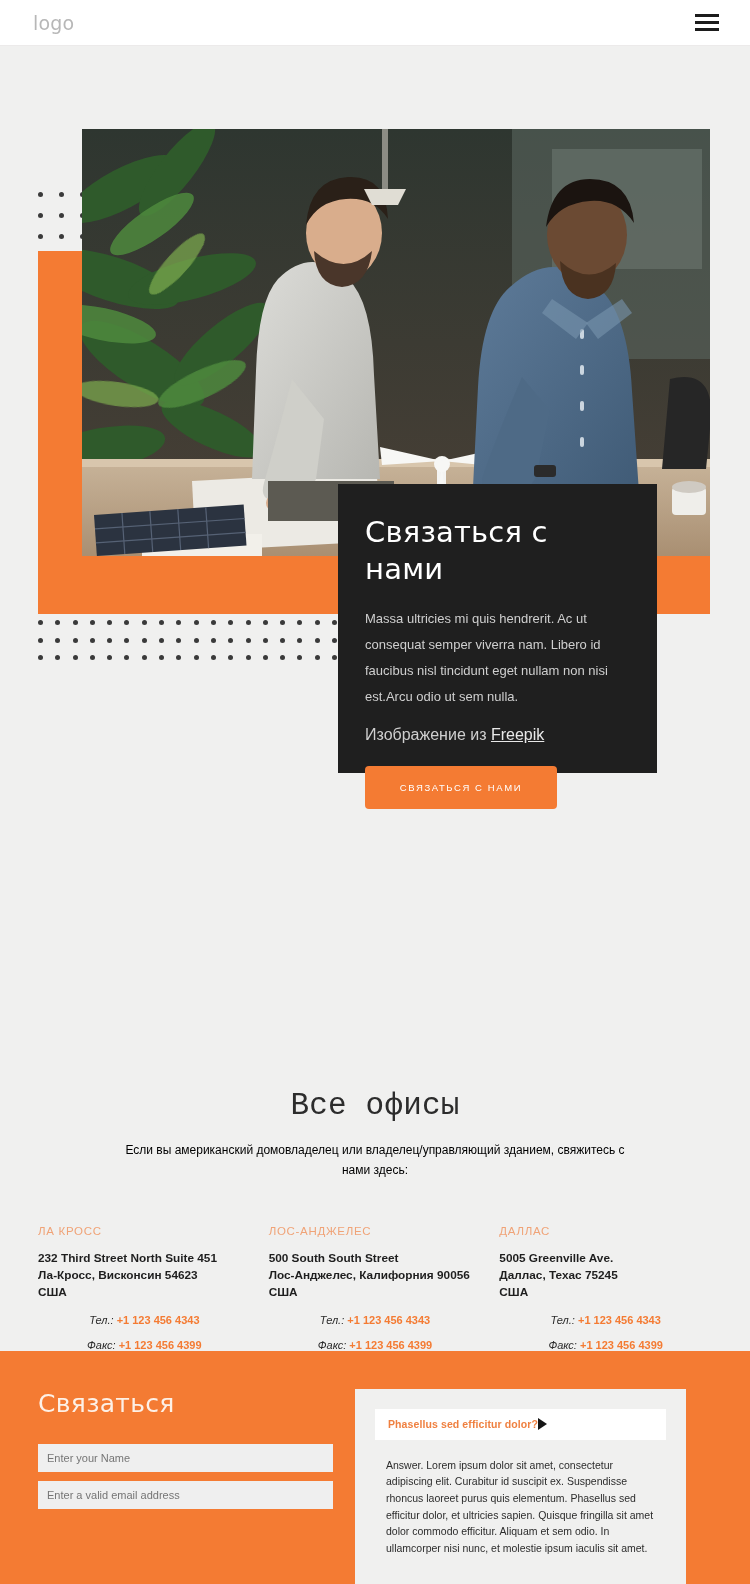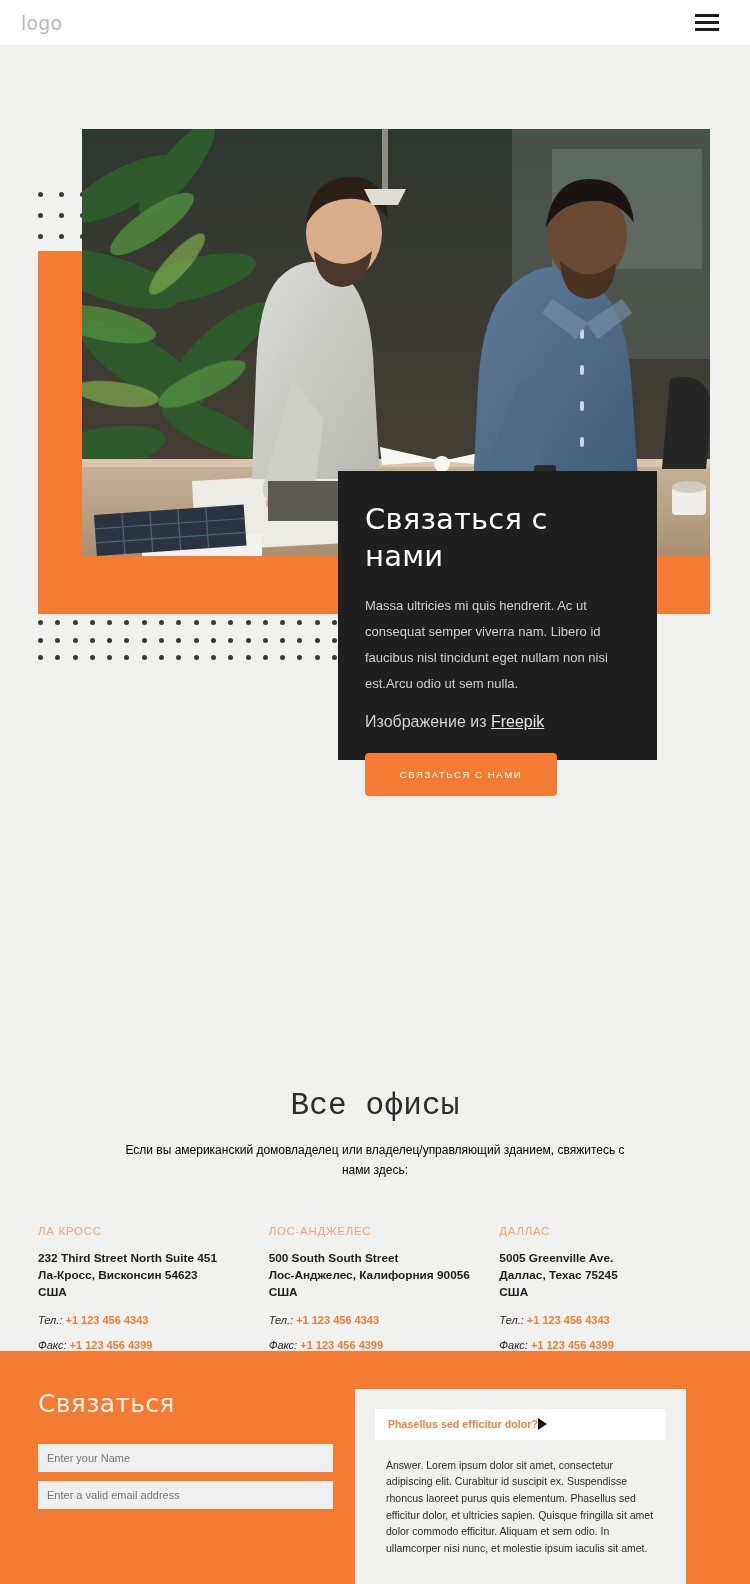--- a/index.html
+++ b/index.html
@@ -12,21 +12,21 @@
   .page { position: relative; width: 750px; min-height: 1584px; overflow: hidden; }
 
   
   .header {
     position: relative;
     height: 46px;
     background: #ffffff;
     display: flex;
     align-items: center;
     justify-content: space-between;
-    padding: 0 29px 0 21px;
+    padding: 0 29px 0 33px;
     border-bottom: 1px solid #eceaea;
   }
   .logo {
     font-size: 19px;
     color: #b7b7b7;
     font-weight: 400;
     letter-spacing: 0.2px;
     font-family: "DejaVu Sans", sans-serif;
   }
   .burger { width: 26px; height: 20px; display: flex; flex-direction: column; justify-content: center; gap: 4px; cursor: pointer; }
@@ -56,21 +56,21 @@
 
   .hero-photo {
     position: absolute; left: 82px; top: 83px;
     width: 628px; height: 427px;
     overflow: hidden;
     background: #4c5a4a;
   }
   .hero-photo svg { display: block; width: 628px; height: 427px; }
 
   .contact-card {
-    position: absolute; left: 338px; top: 425px;
+    position: absolute; left: 338px; top: 438px;
     width: 319px; height: 289px;
     background: #1f1f1f;
     padding: 30px 27px 0 27px;
     color: #ffffff;
   }
   .contact-card h2 {
     font-size: 29px;
     font-weight: 400;
     line-height: 1.28;
     letter-spacing: 0.2px;
@@ -106,21 +106,21 @@
   }
   .office-grid {
     display: grid; grid-template-columns: repeat(3, 1fr);
     gap: 0 18px; margin-top: 44px; 
   }
   .office h3 {
     font-size: 11.5px; font-weight: 400; color: #f0a377;
     letter-spacing: 0.7px; margin-bottom: 13px;
   }
   .office .addr { font-size: 11.8px; color: #1e1e1e; line-height: 1.45; font-weight: 600; }
-  .office .line { font-size: 11px; margin-top: 13px; font-style: italic; color: #2b2b2b; }
+  .office .line { font-size: 11px; margin-top: 13px; font-style: italic; color: #2b2b2b; text-align: center; }
   .office .line:first-of-type { margin-top: 16px; }
   .office .line b { color: #f47b33; font-style: normal; font-weight: 700; }
 
   
   .orange-section {
     background: #f47b33;
     padding: 38px 38px 46px 38px;
     display: flex; gap: 22px; align-items: flex-start;
   }
   .form-col { width: 295px; flex: none; }

